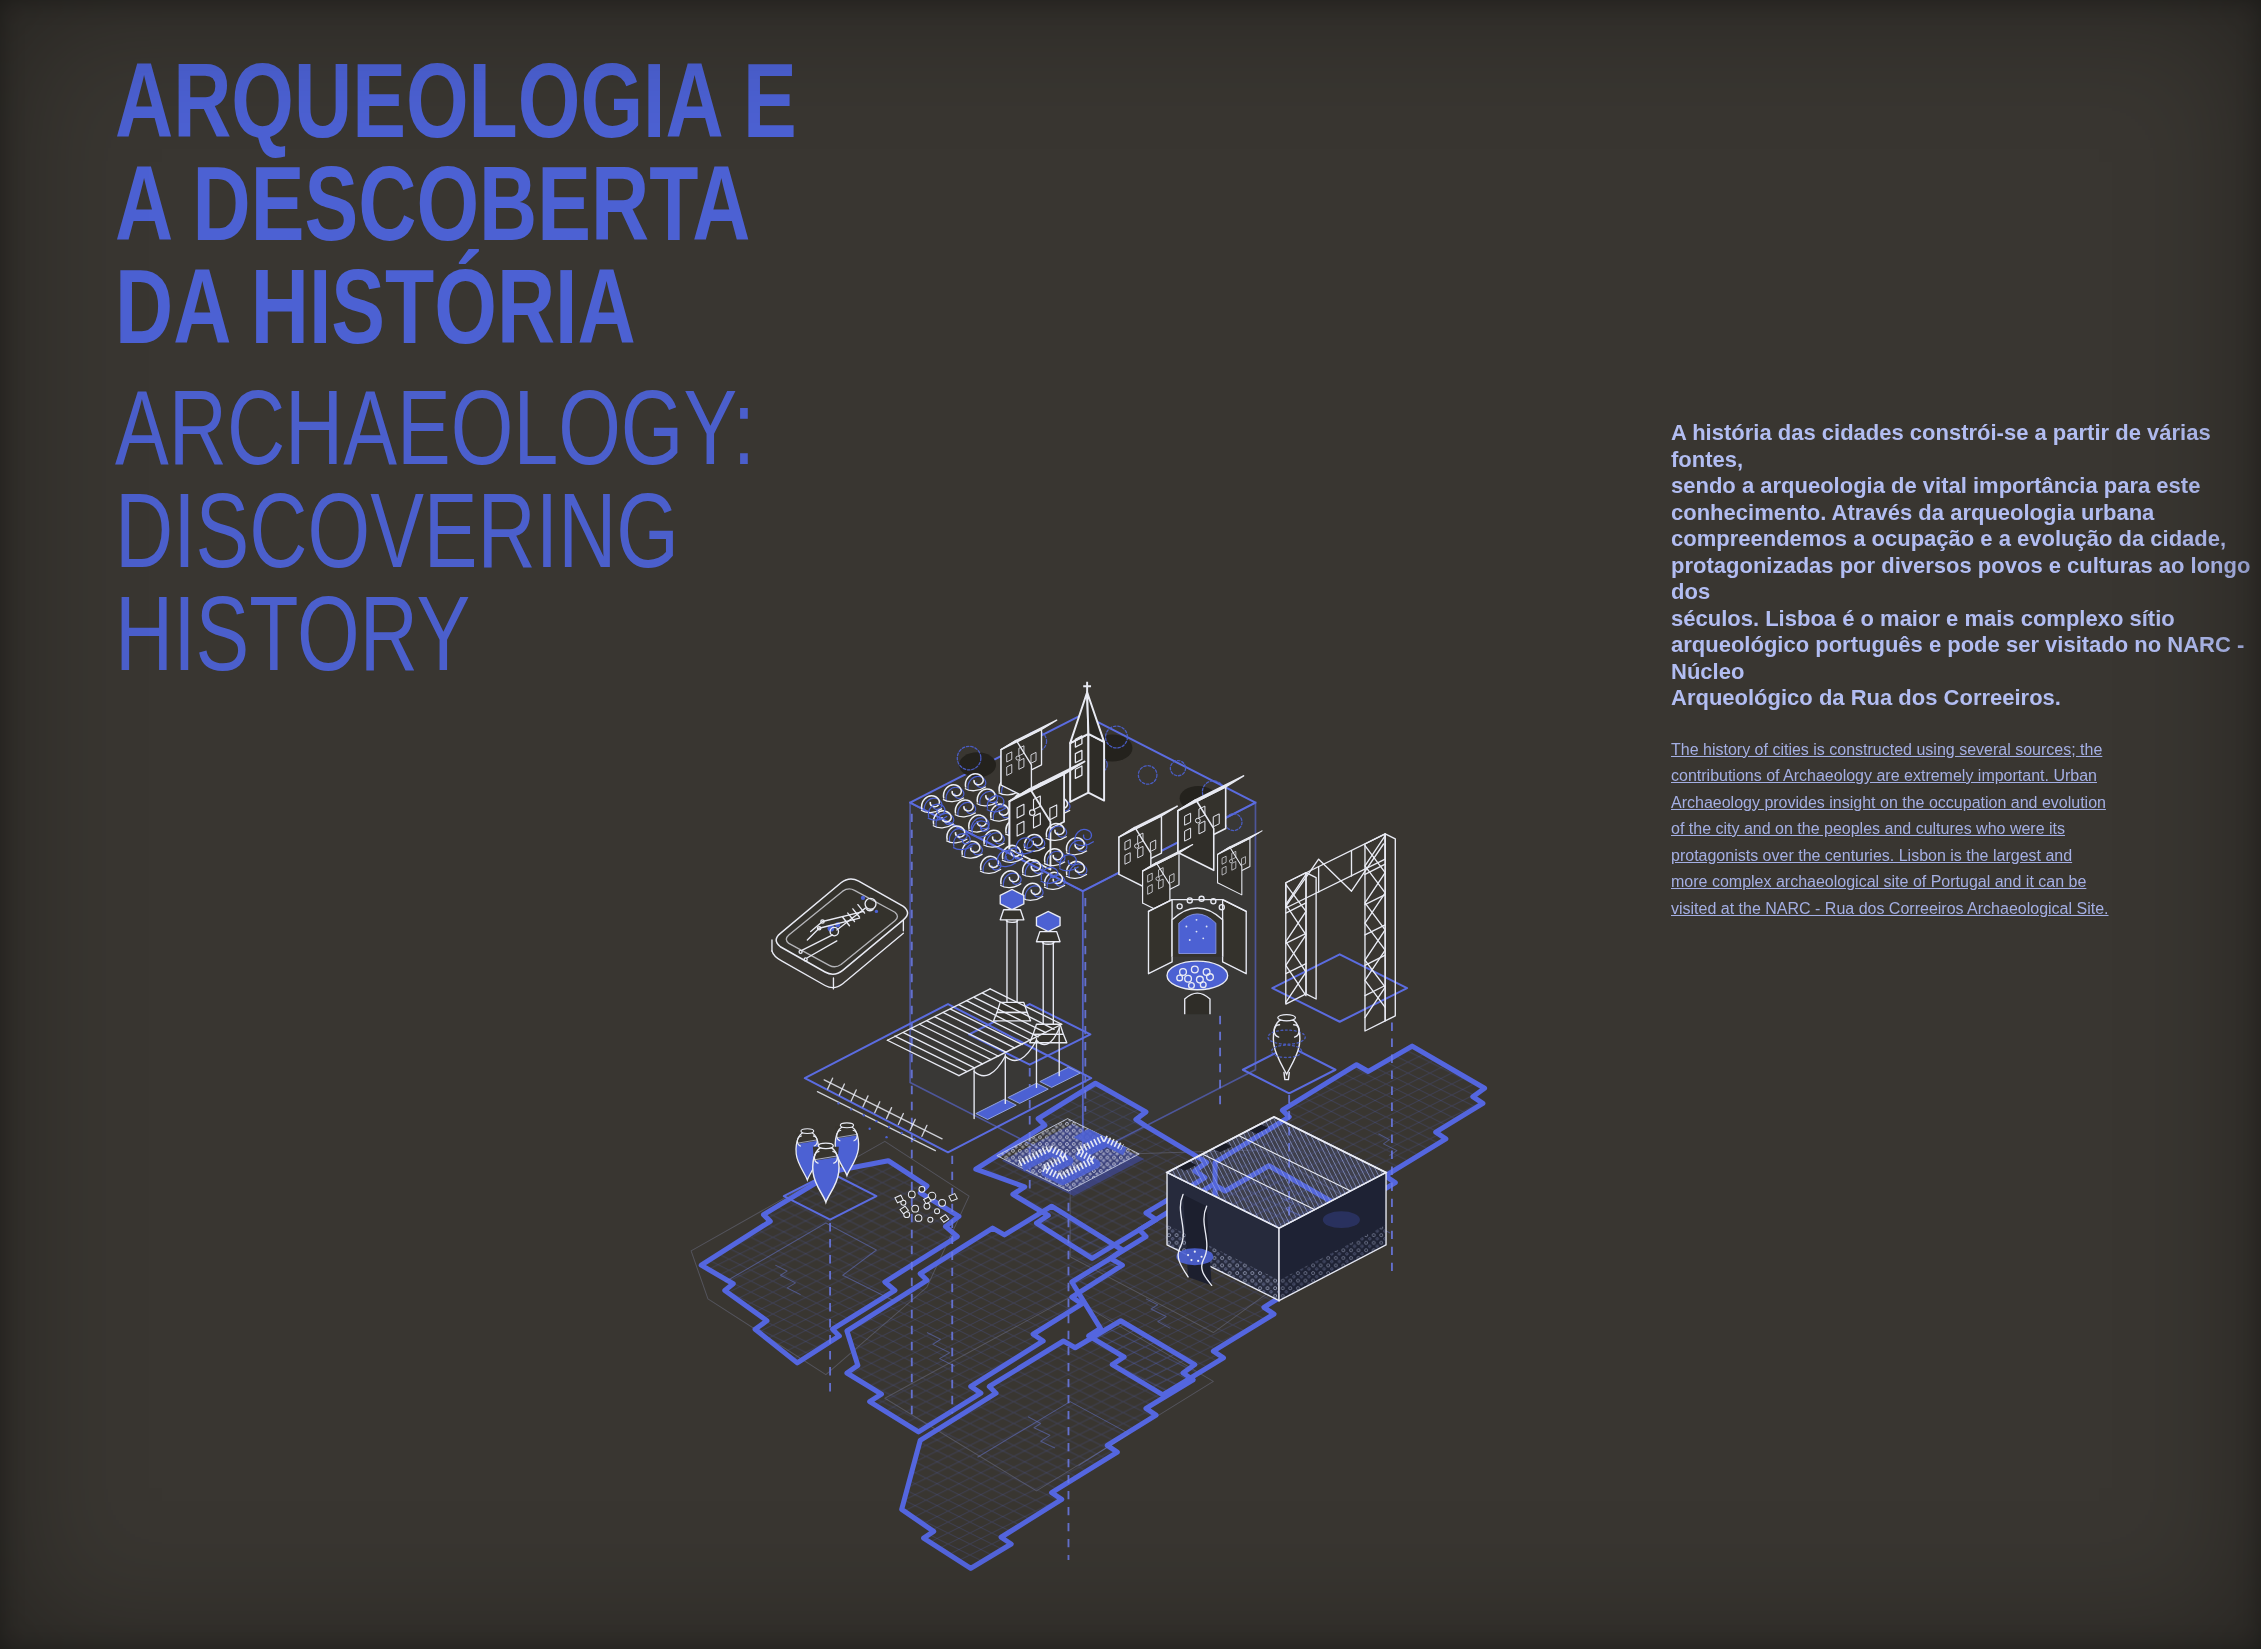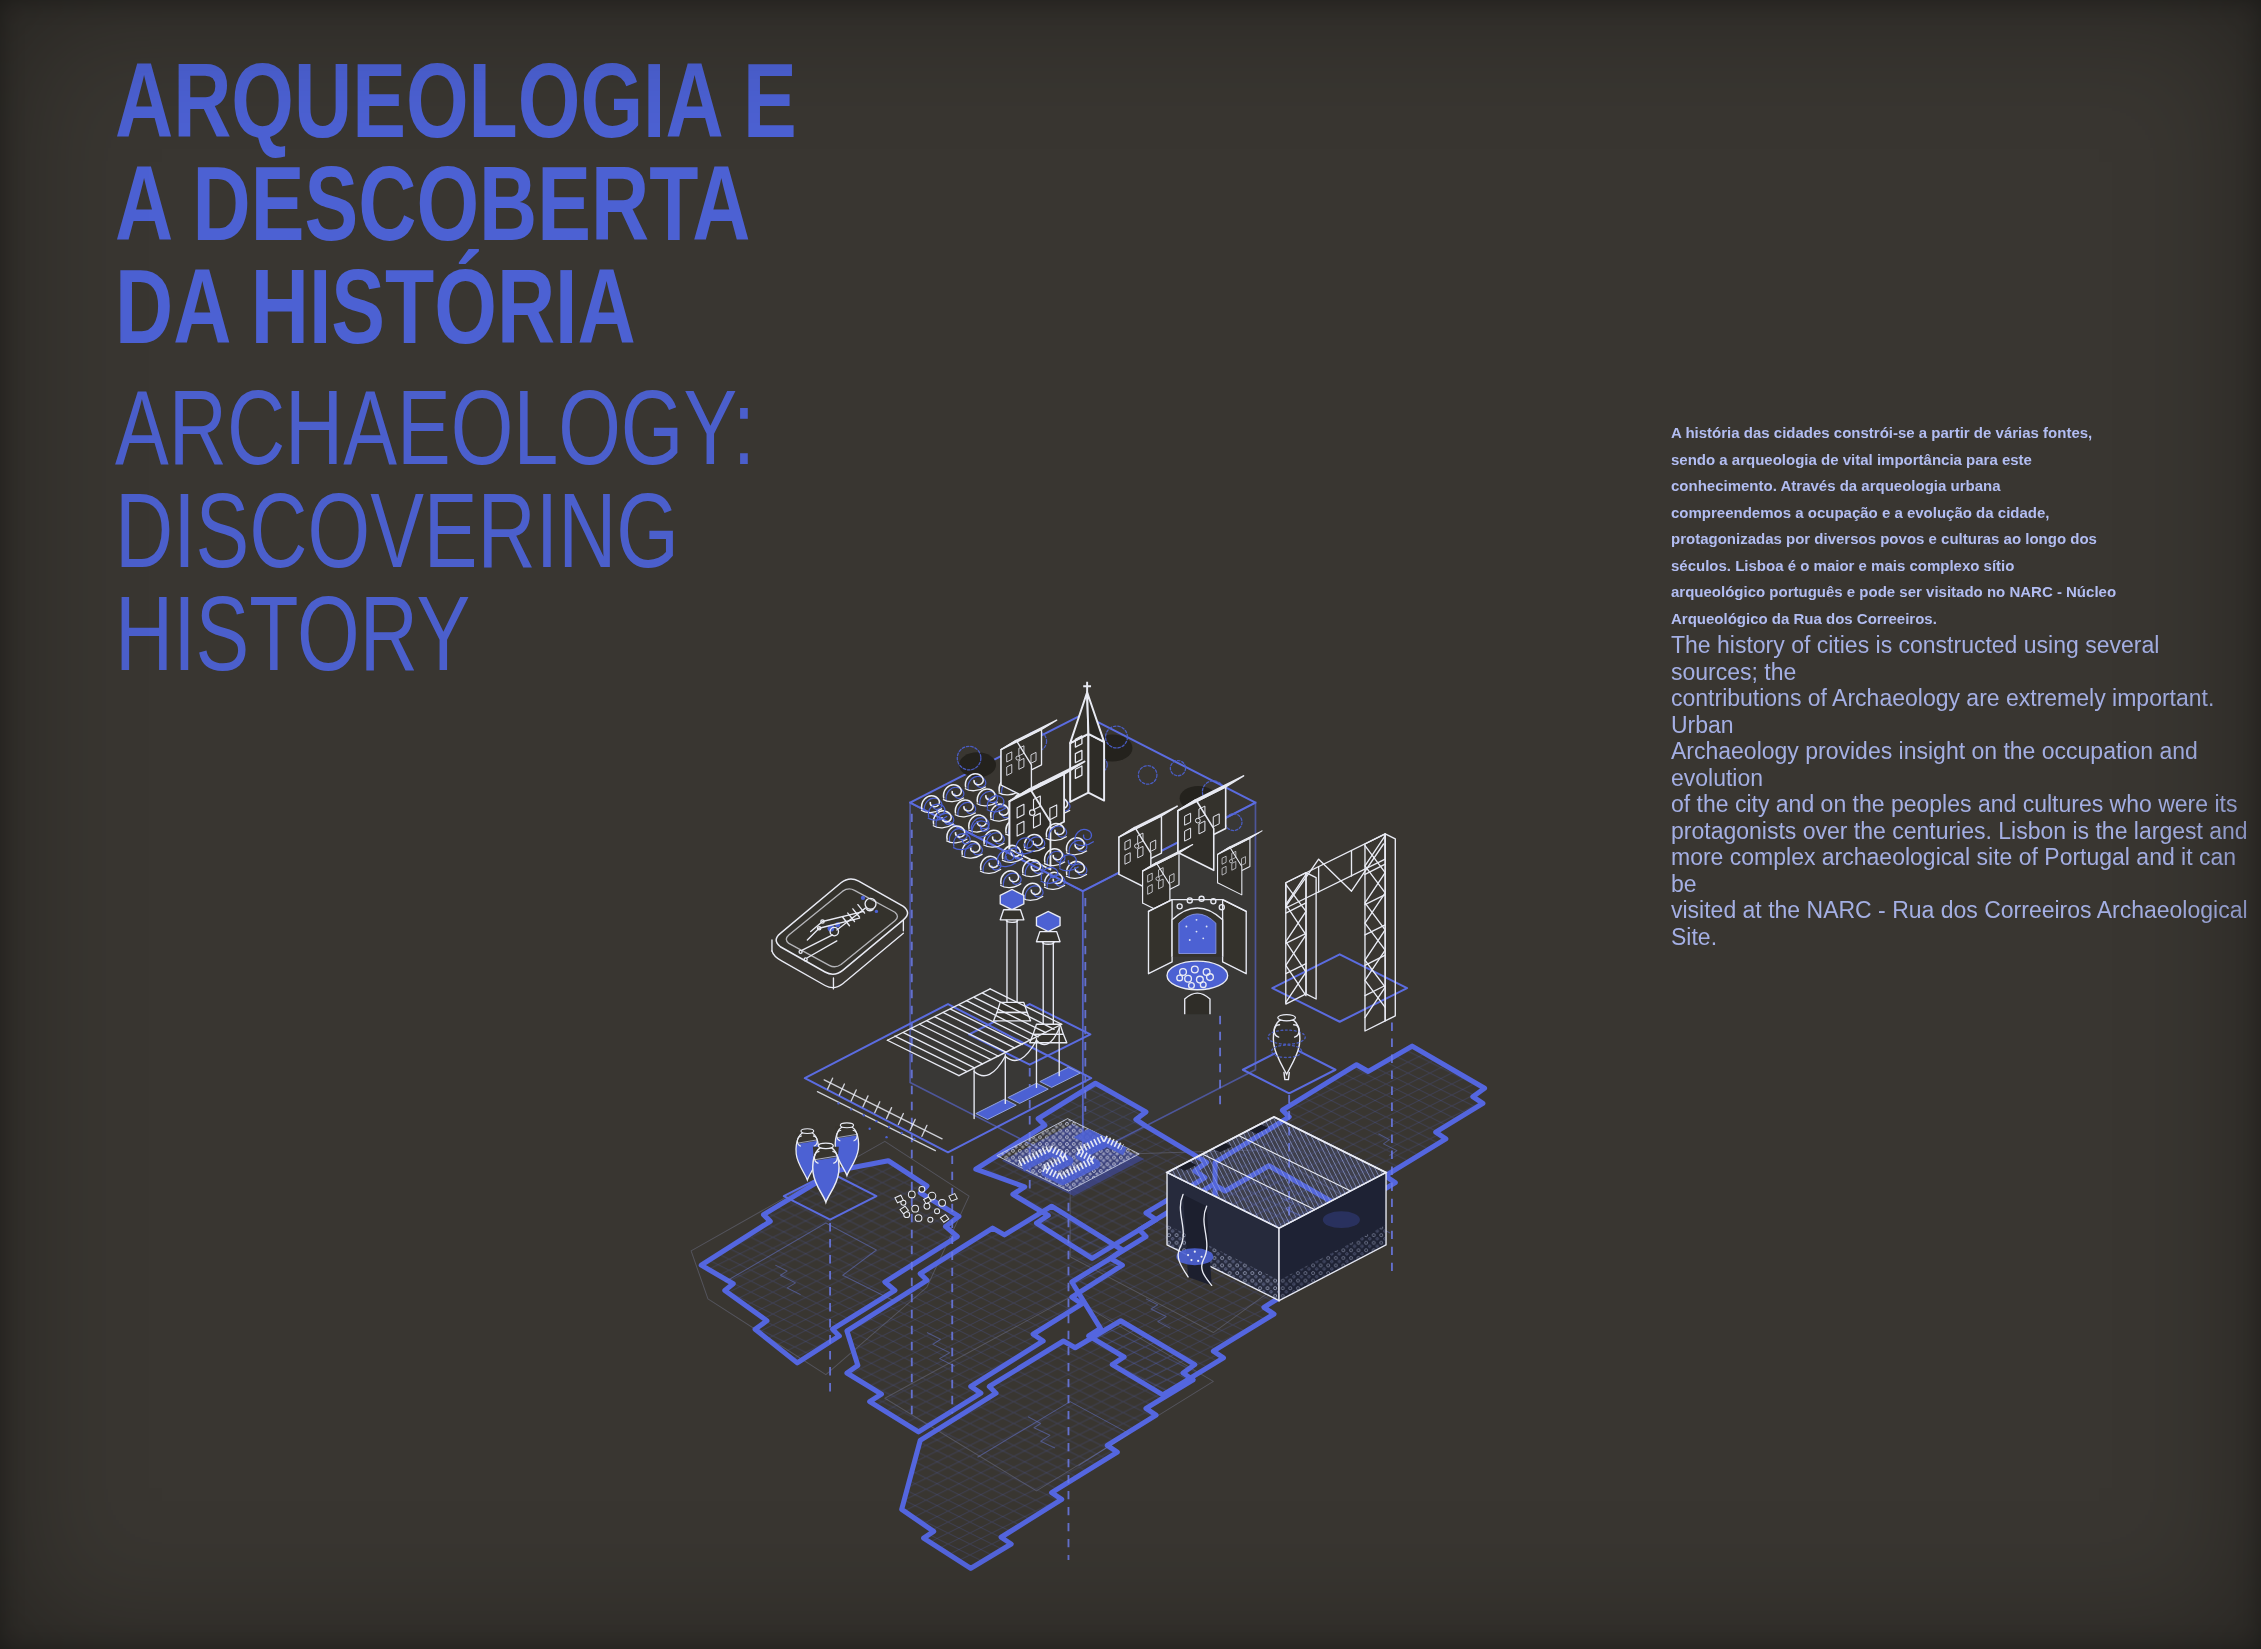--- a/index.html
+++ b/index.html
@@ -15,22 +15,22 @@
   .titles{
     position:absolute;left:115px;top:34px;
     color:#4c61d3;
     transform:scaleX(.76);transform-origin:left top;
     white-space:pre-line;
   }
   .t-pt{font-weight:700;font-size:106px;line-height:103px;letter-spacing:0;}
   .t-en{font-weight:400;font-size:106px;line-height:103px;margin-top:3.4px;opacity:.96;}
   
   .copy{position:absolute;left:1671px;top:420px;width:581px;}
-  .p-pt{font-size:15px;line-height:26.5px;font-weight:700;color:#b2bdf2;white-space:pre-line;}
-  .p-en{font-size:23px;line-height:26.5px;font-weight:400;color:#a4afe4;white-space:pre-line;}
+  .p-pt{font-size:22px;line-height:26.5px;font-weight:700;color:#b2bdf2;white-space:pre-line;}
+  .p-en{font-size:16px;line-height:26.5px;font-weight:400;color:#a4afe4;white-space:pre-line;margin-top:25px;text-decoration:underline;}
   
   .w{stroke:#e9ebf4;fill:none;stroke-width:1.6;stroke-linejoin:round;stroke-linecap:round;}
   .wf{stroke:#e9ebf4;fill:#34322c;stroke-width:1.6;stroke-linejoin:round;}
   .b{stroke:#4c61d3;fill:none;stroke-width:1.5;stroke-linejoin:round;stroke-linecap:round;}
   .bl{stroke:#5b6ce0;fill:none;stroke-width:2.4;stroke-linejoin:round;}
   .plan{stroke:#5466df;stroke-width:6;fill:url(#isopat);stroke-linejoin:round;}
   .dash{stroke:#6b7ae8;stroke-width:2.2;stroke-dasharray:10 9;fill:none;opacity:.85;}
   .plane{stroke:#5b6ce0;stroke-width:2;fill:rgba(86,108,224,0.05);opacity:.6;}
   .ghost{stroke:#9aa3cc;fill:none;opacity:.28;stroke-width:1.2;stroke-linejoin:round;}
   .sq{stroke:#6a79d8;fill:none;opacity:.5;stroke-width:1.2;stroke-linejoin:round;}

